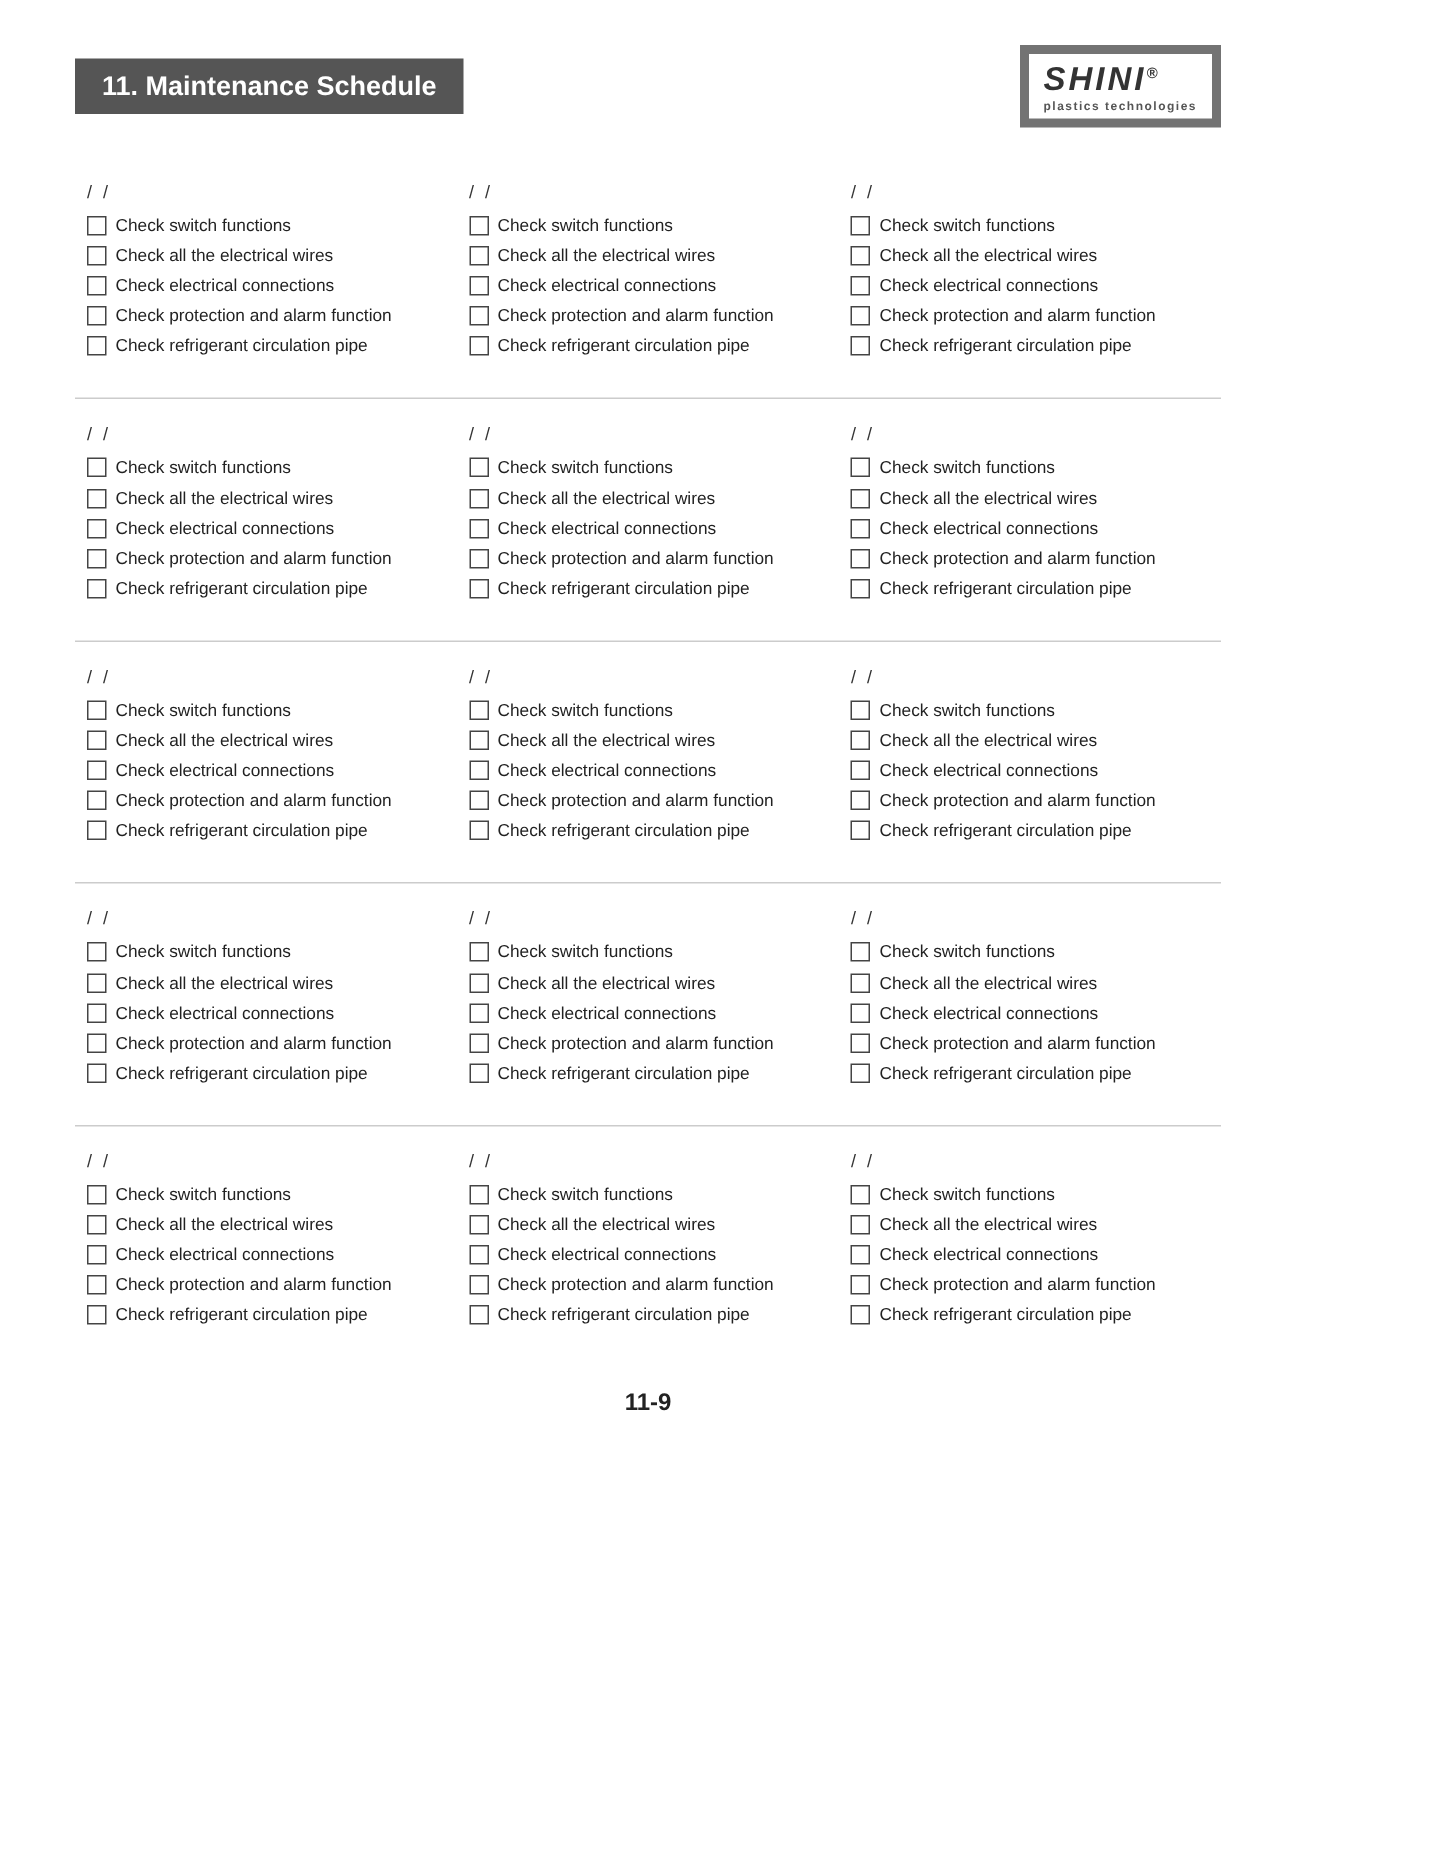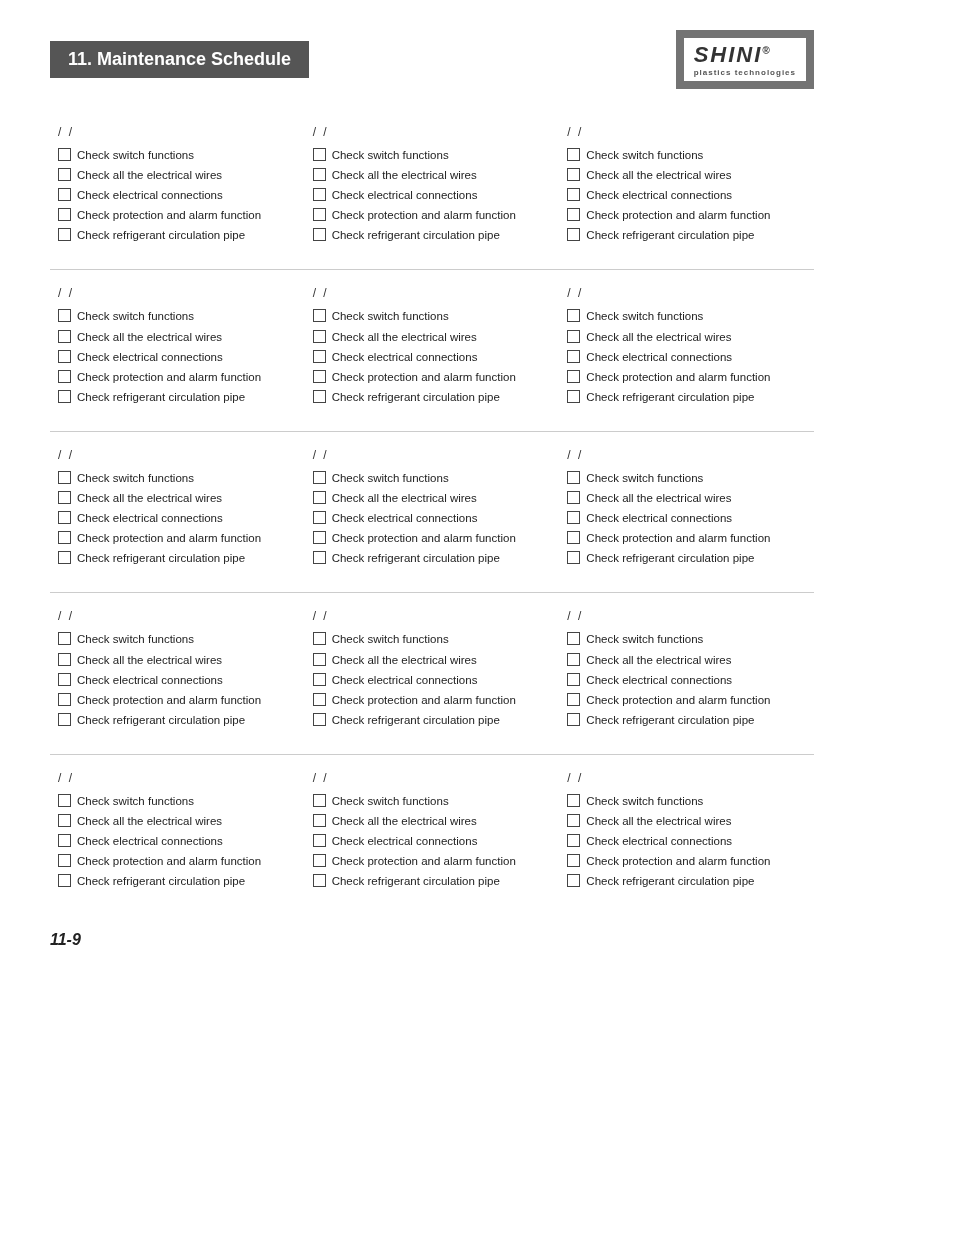--- a/index.html
+++ b/index.html
@@ -25,21 +25,21 @@
       margin-bottom: 30px;
     }
     .header-title-box {
       background: #555;
       color: #fff;
       padding: 8px 18px;
       font-size: 18px;
       font-weight: bold;
     }
     .logo-box {
-      border: 8px solid #737373;
+      border: 6px solid #737373;
       padding: 4px 10px;
       display: flex;
       align-items: center;
       justify-content: center;
     }
     .logo-text {
       font-size: 22px;
       font-weight: bold;
       letter-spacing: 2px;
       color: #333;
@@ -89,24 +89,24 @@
       margin-right: 6px;
       margin-top: 1px;
       background: #fff;
     }
     .item-text {
       font-size: 11.5px;
       line-height: 1.4;
       color: #222;
     }
     .page-number {
+      text-align: center;
       font-size: 16px;
       margin-top: 20px;
       font-weight: bold;
-      font-style: italic;
     }
     .divider-row {
       border-top: 1px solid #ccc;
       margin: 4px 0 10px 0;
     }
   </style>
 </head>
 <body>
 
 <div class="page">

